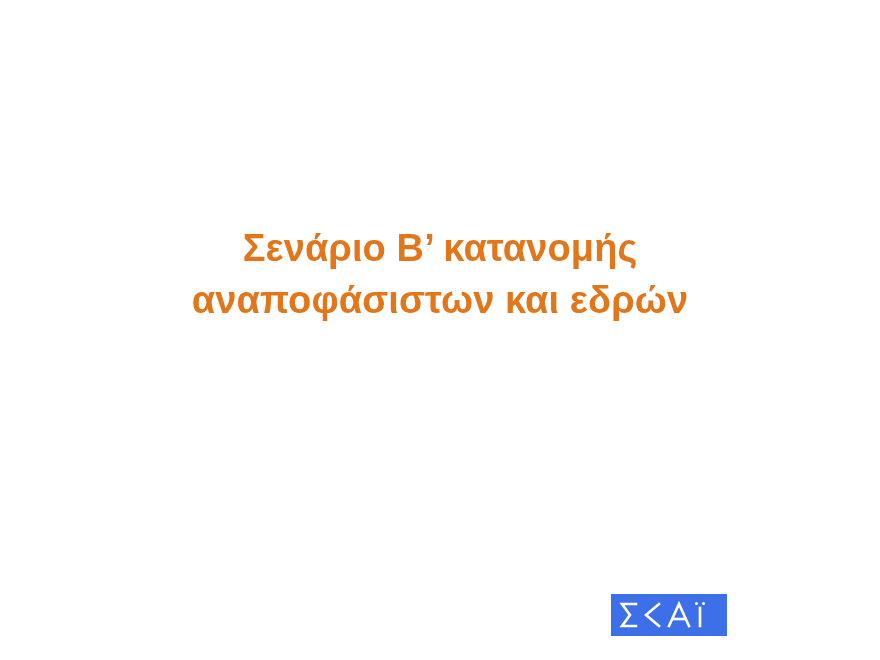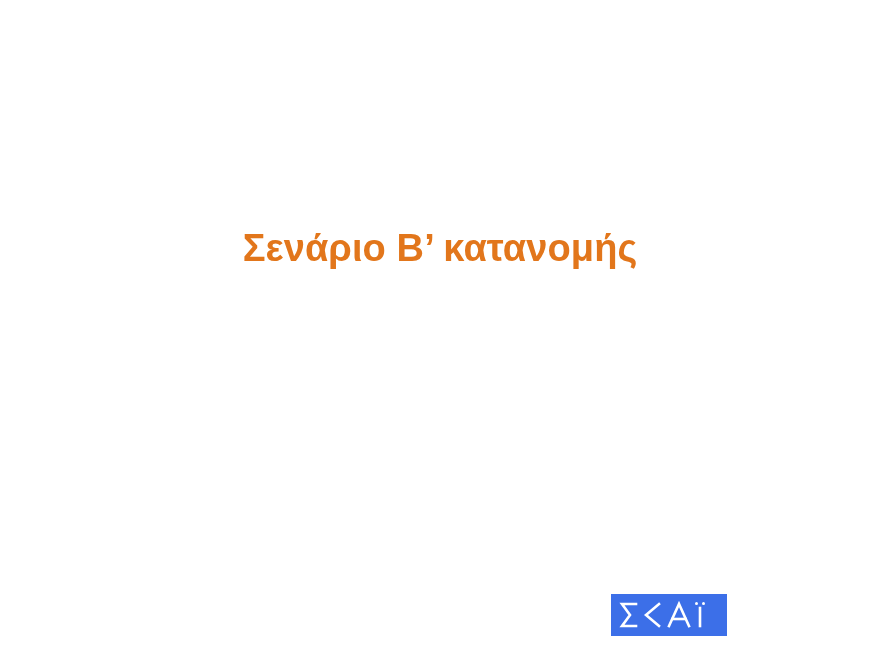--- a/index.html
+++ b/index.html
@@ -125,20 +125,21 @@
     text-align: center;
   }
 </style>
 </head>
 <body>
 
 <div class="slide">
 
   <div class="title-block">
     <span class="title-line">Σενάριο Β’ κατανομής</span>
+    <span class="title-line">αναποφάσιστων και εδρών</span>
   </div>
 
   <div class="logo-strip">
 
     <div class="skai-logo">
       <svg width="100" height="30" viewBox="0 0 100 30" aria-hidden="true">
         <g fill="none" stroke="#FFFFFF" stroke-width="2.6" stroke-linecap="square" stroke-linejoin="miter">
 
           <path d="M17 4 L3 4 L11 15 L3 26 L17 26"></path>
 

